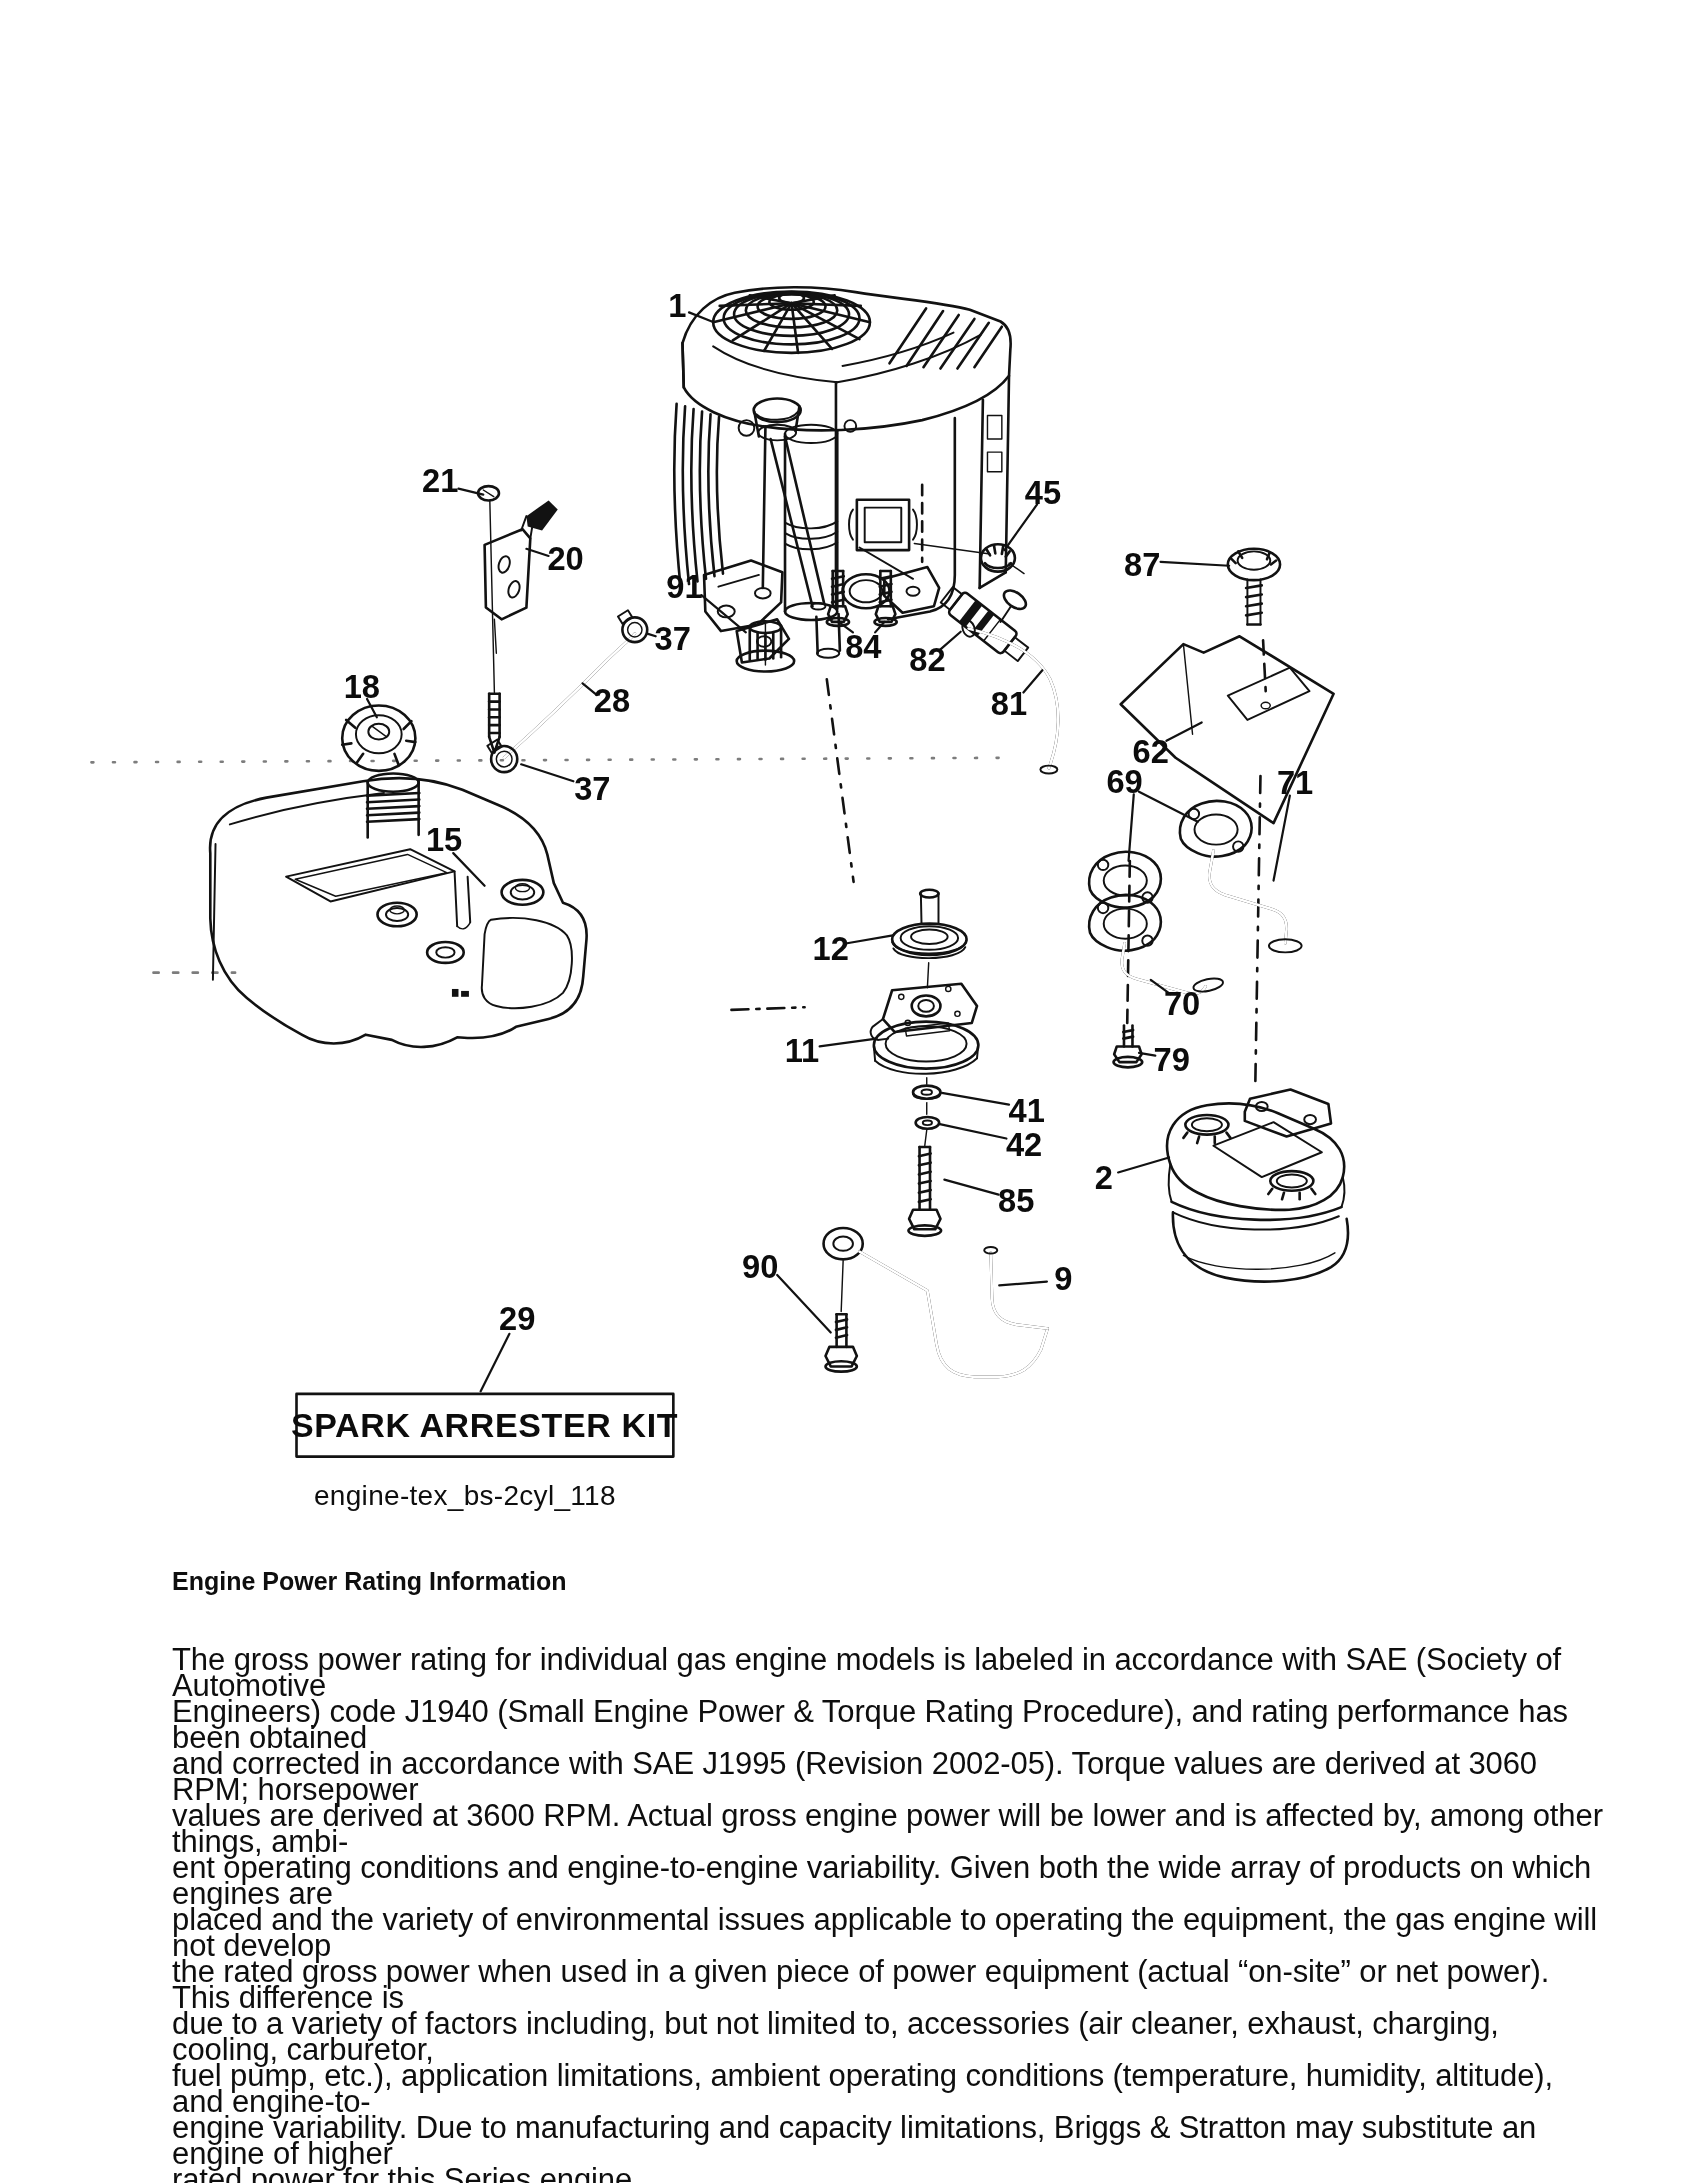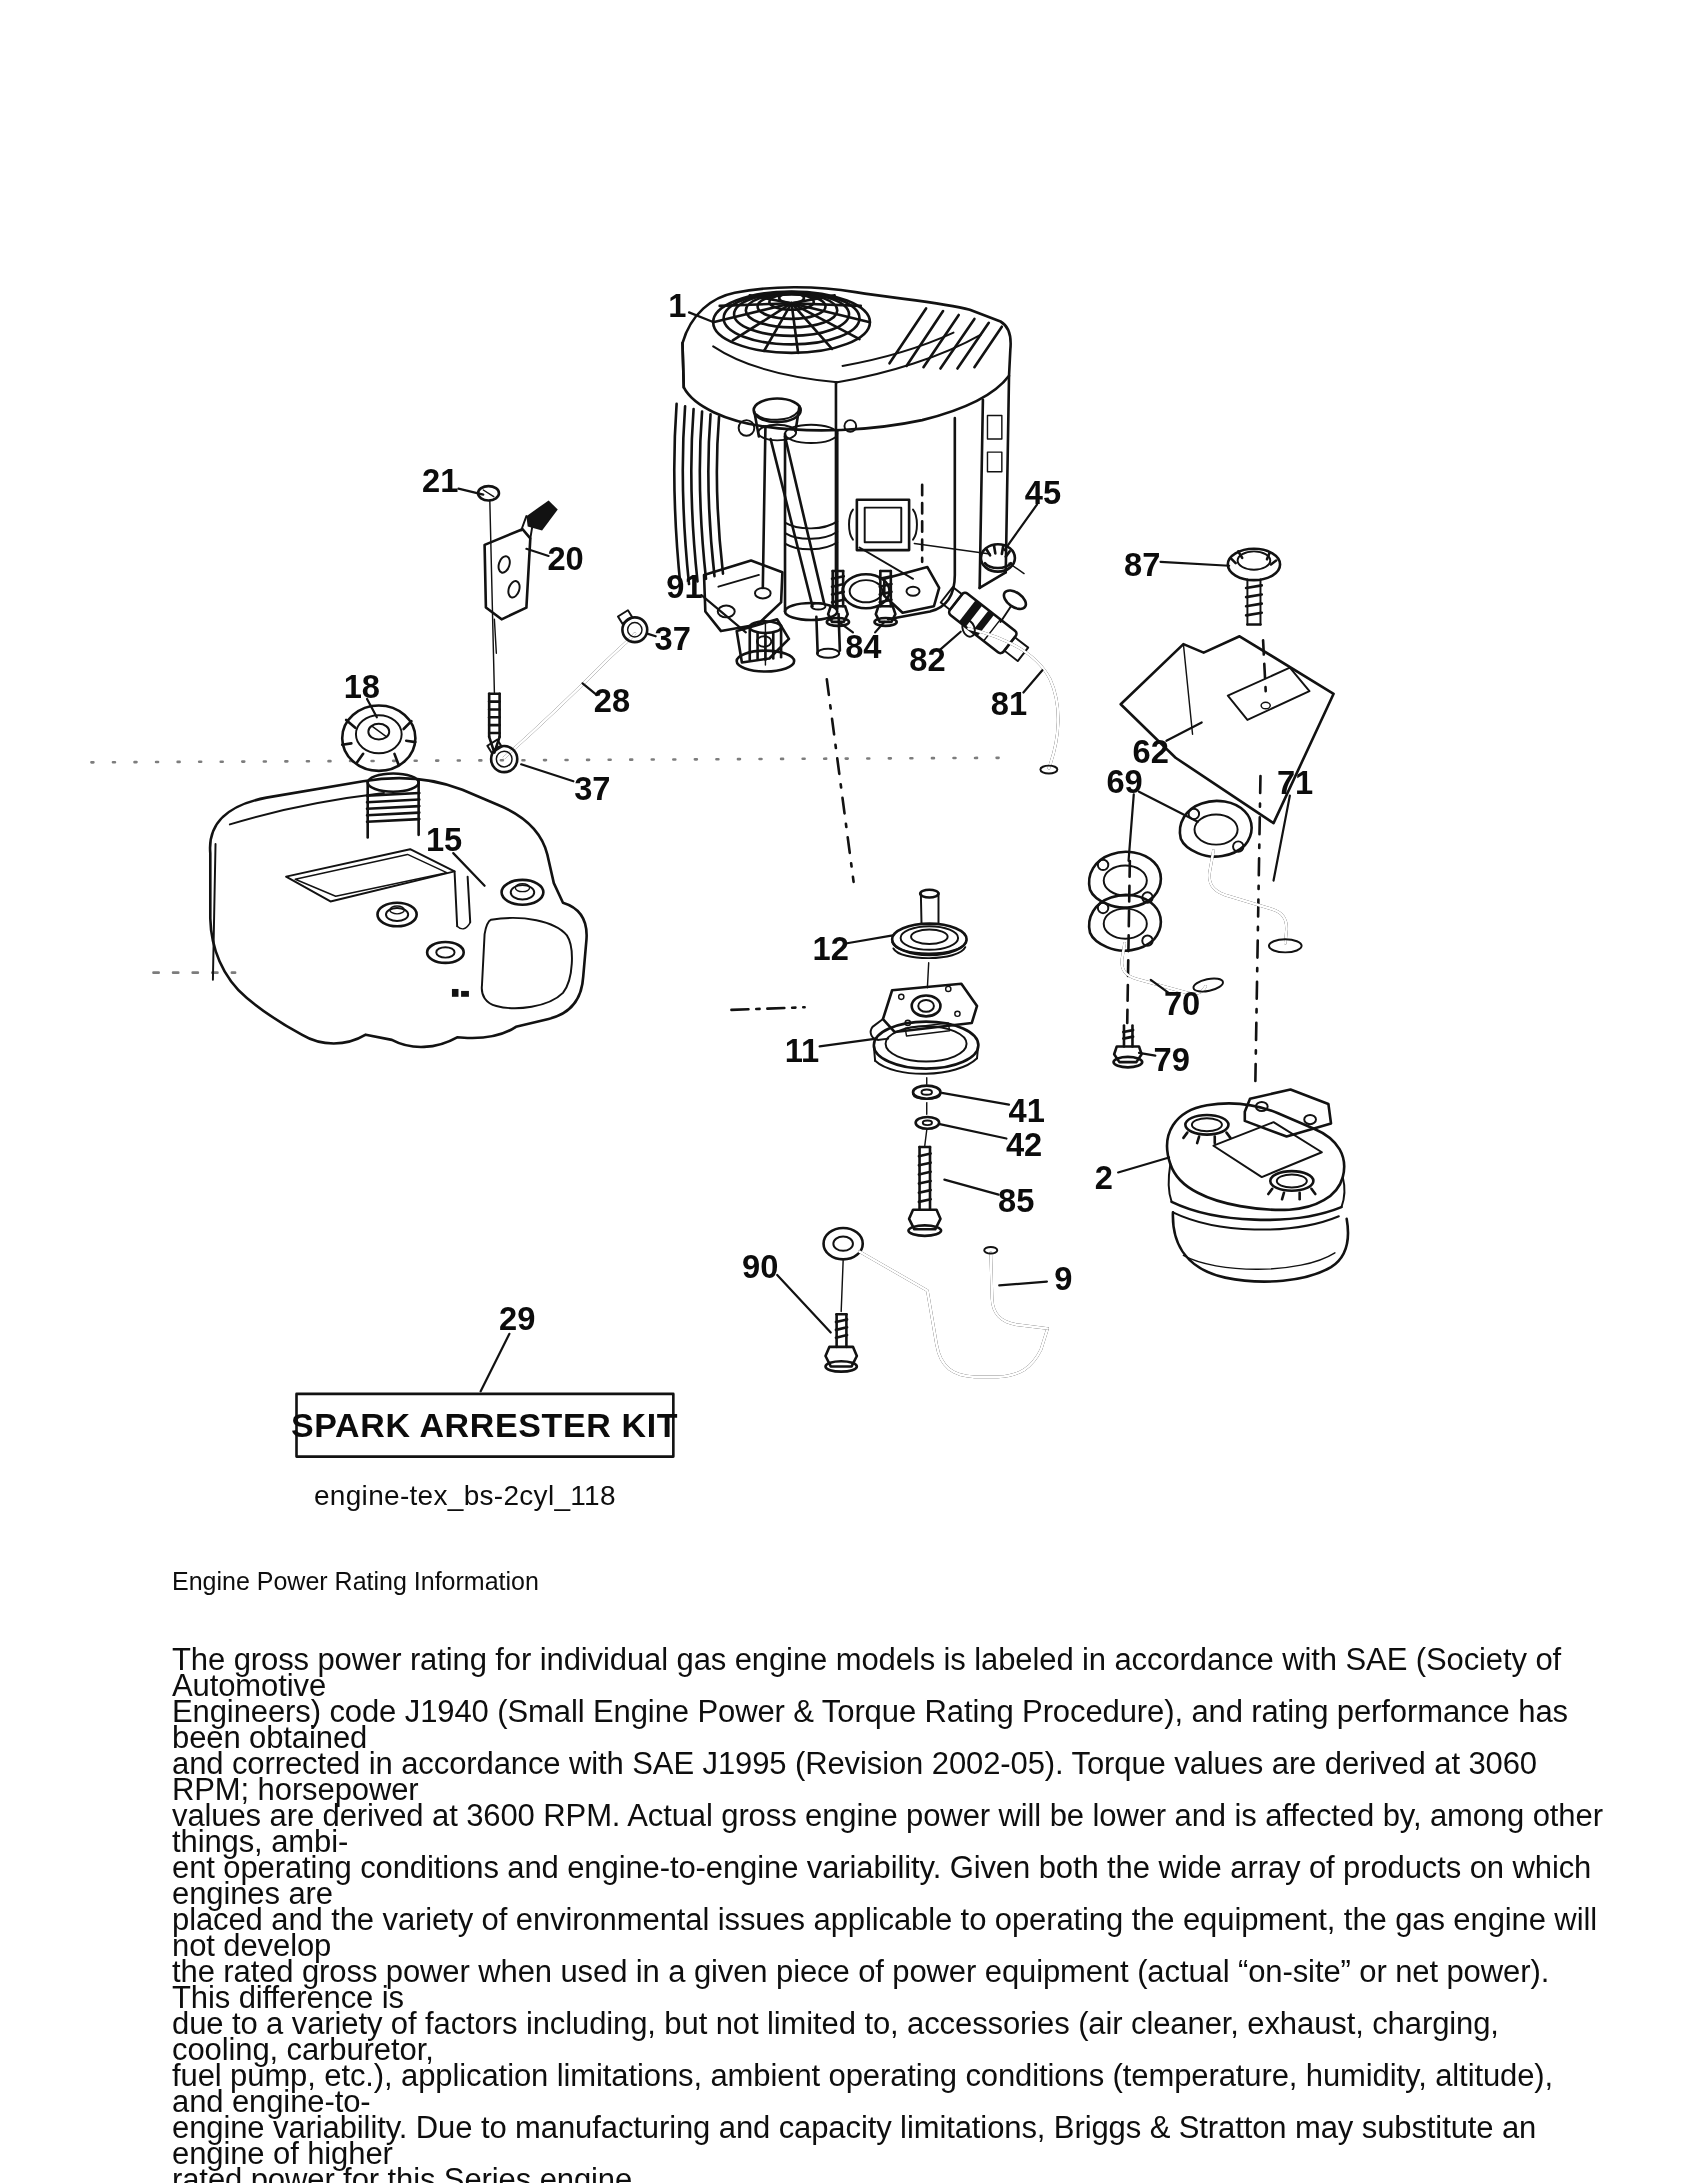--- a/index.html
+++ b/index.html
@@ -10,21 +10,21 @@
   .d path,.d line,.d ellipse,.d circle,.d rect,.d polyline,.d polygon{
       fill:none;stroke:#121212;stroke-width:4;stroke-linecap:round;stroke-linejoin:round;}
   .d .t2{stroke-width:2.2}
   .d .t3{stroke-width:3}
   .d .fk{fill:#121212;stroke:none}
   .d .wht{stroke:#ffffff}
   .d .ldr{stroke-width:3.4}
   .callout-label{font-family:"Liberation Sans",sans-serif;font-weight:bold;font-size:50px;fill:#0c0c0c;stroke:none;}
   .box-title{font-family:"Liberation Sans",sans-serif;font-weight:bold;font-size:52px;fill:#0c0c0c;letter-spacing:1px;stroke:none;}
   .caption{position:absolute;left:314px;top:1480px;font-size:28px;letter-spacing:0.3px;}
-  .heading{position:absolute;left:172px;top:1567px;font-size:25px;font-weight:normal;}
+  .heading{position:absolute;left:172px;top:1567px;font-size:25px;font-weight:bold;}
   .para{position:absolute;left:172px;top:1647px;width:1431px;font-size:31px;line-height:26px;
         white-space:pre-line;letter-spacing:-0.1px;}
 </style>
 </head>
 <body>
 
 <div class="page">
 
 <svg class="diagram d" width="1700" height="2183" viewBox="0 0 2603 3342" xmlns="http://www.w3.org/2000/svg">
   <defs>

